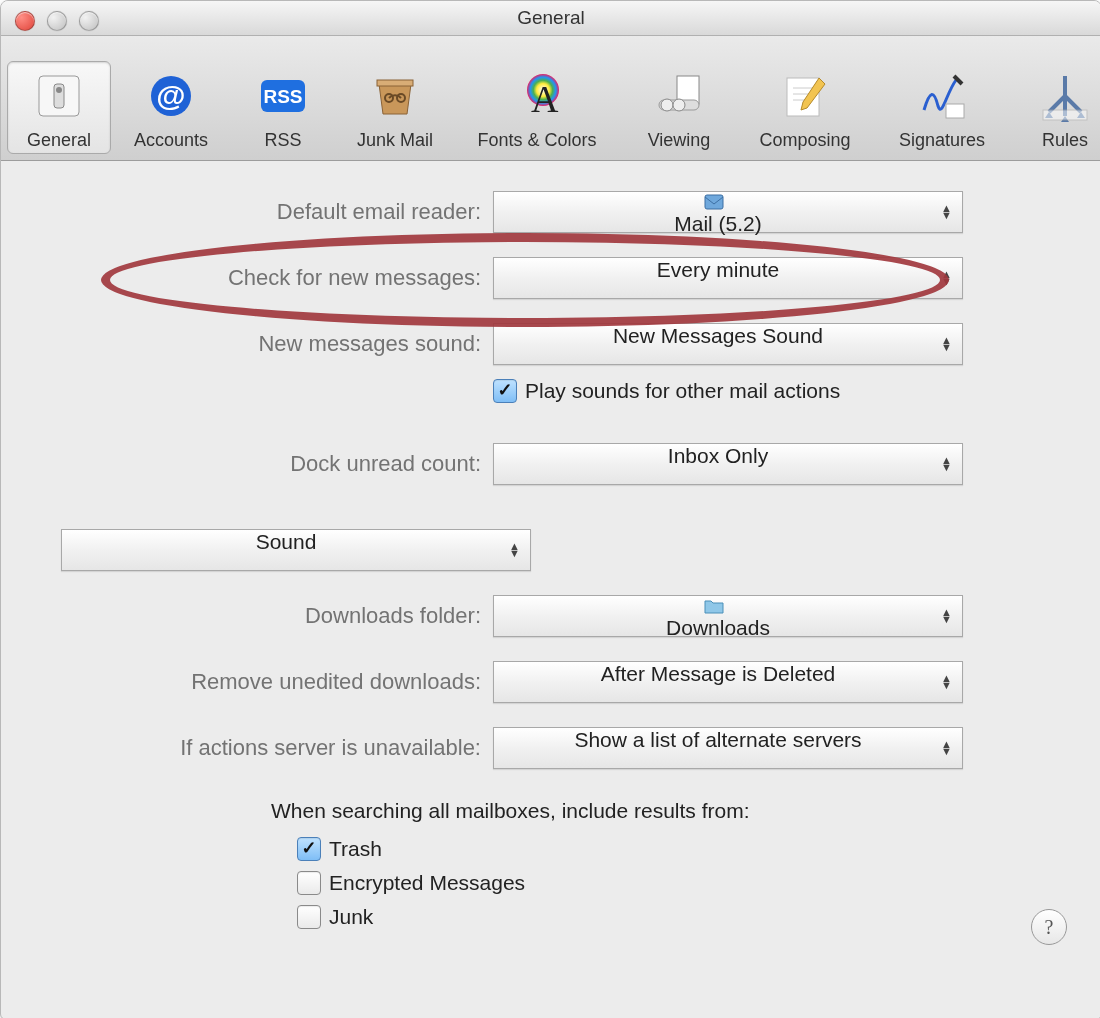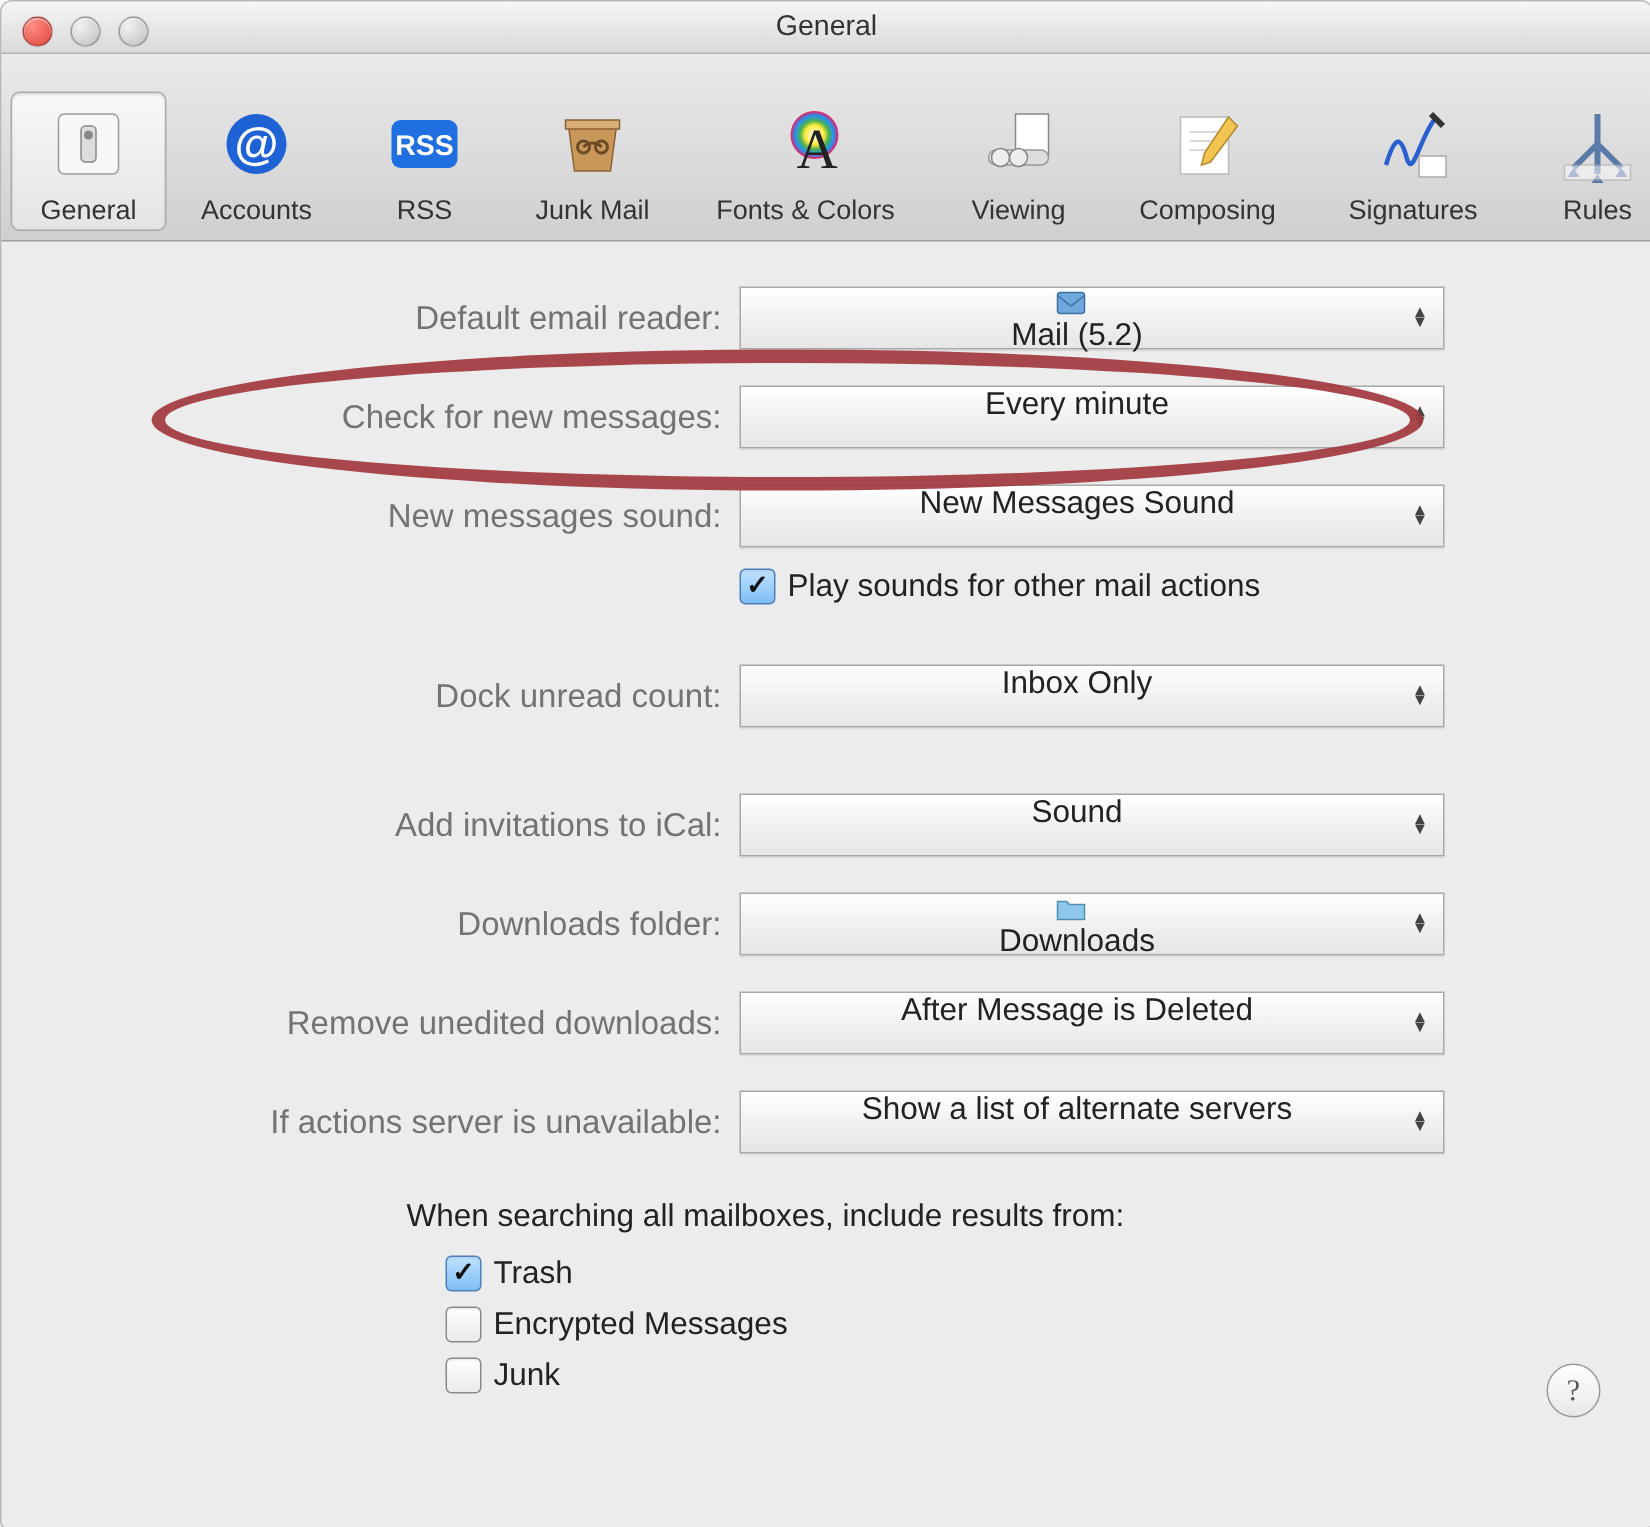--- a/index.html
+++ b/index.html
@@ -218,21 +218,20 @@
       <div class="label">Dock unread count:</div>
       <div class="control">
         <div class="popup">
           <span>Inbox Only</span>
           <span class="chev">▲<br>▼</span>
         </div>
       </div>
     </div>
 
     <div class="row">
-      <div class="label">Add invitations to iCal:</div>
       <div class="control">
         <div class="popup">
           <span>Sound</span>
           <span class="chev">▲<br>▼</span>
         </div>
       </div>
     </div>
 
     <div class="row">
       <div class="label">Downloads folder:</div>

